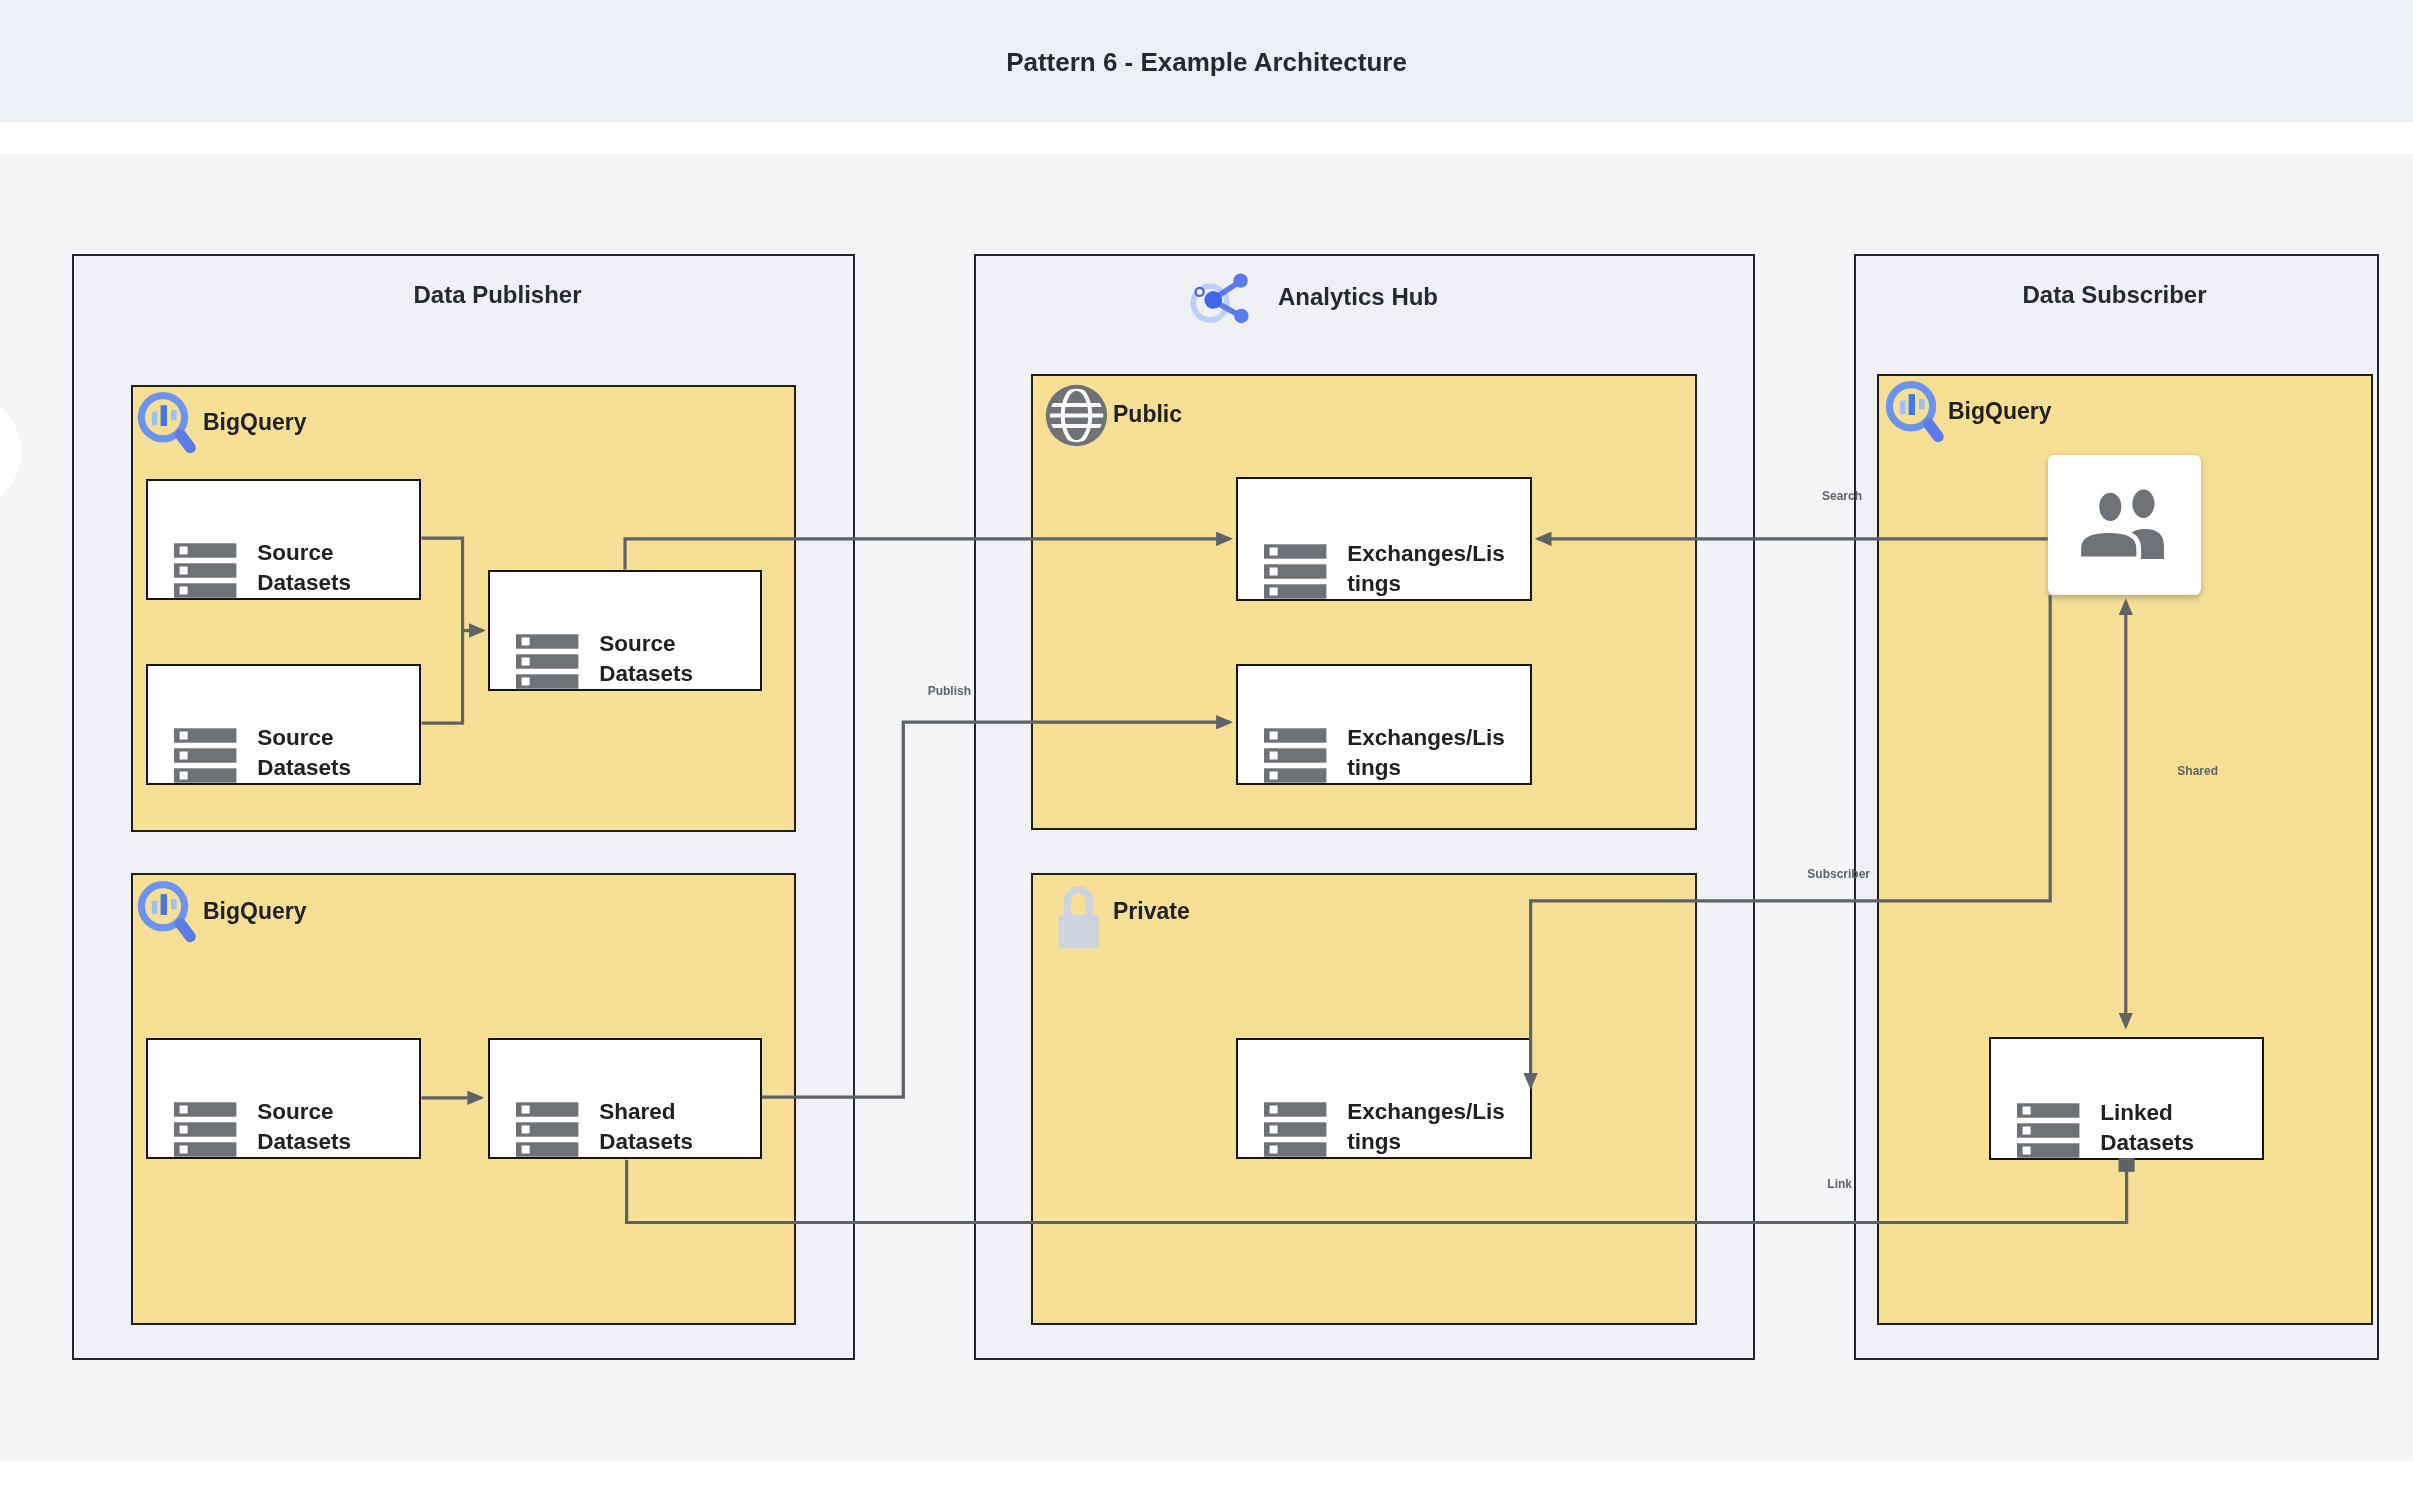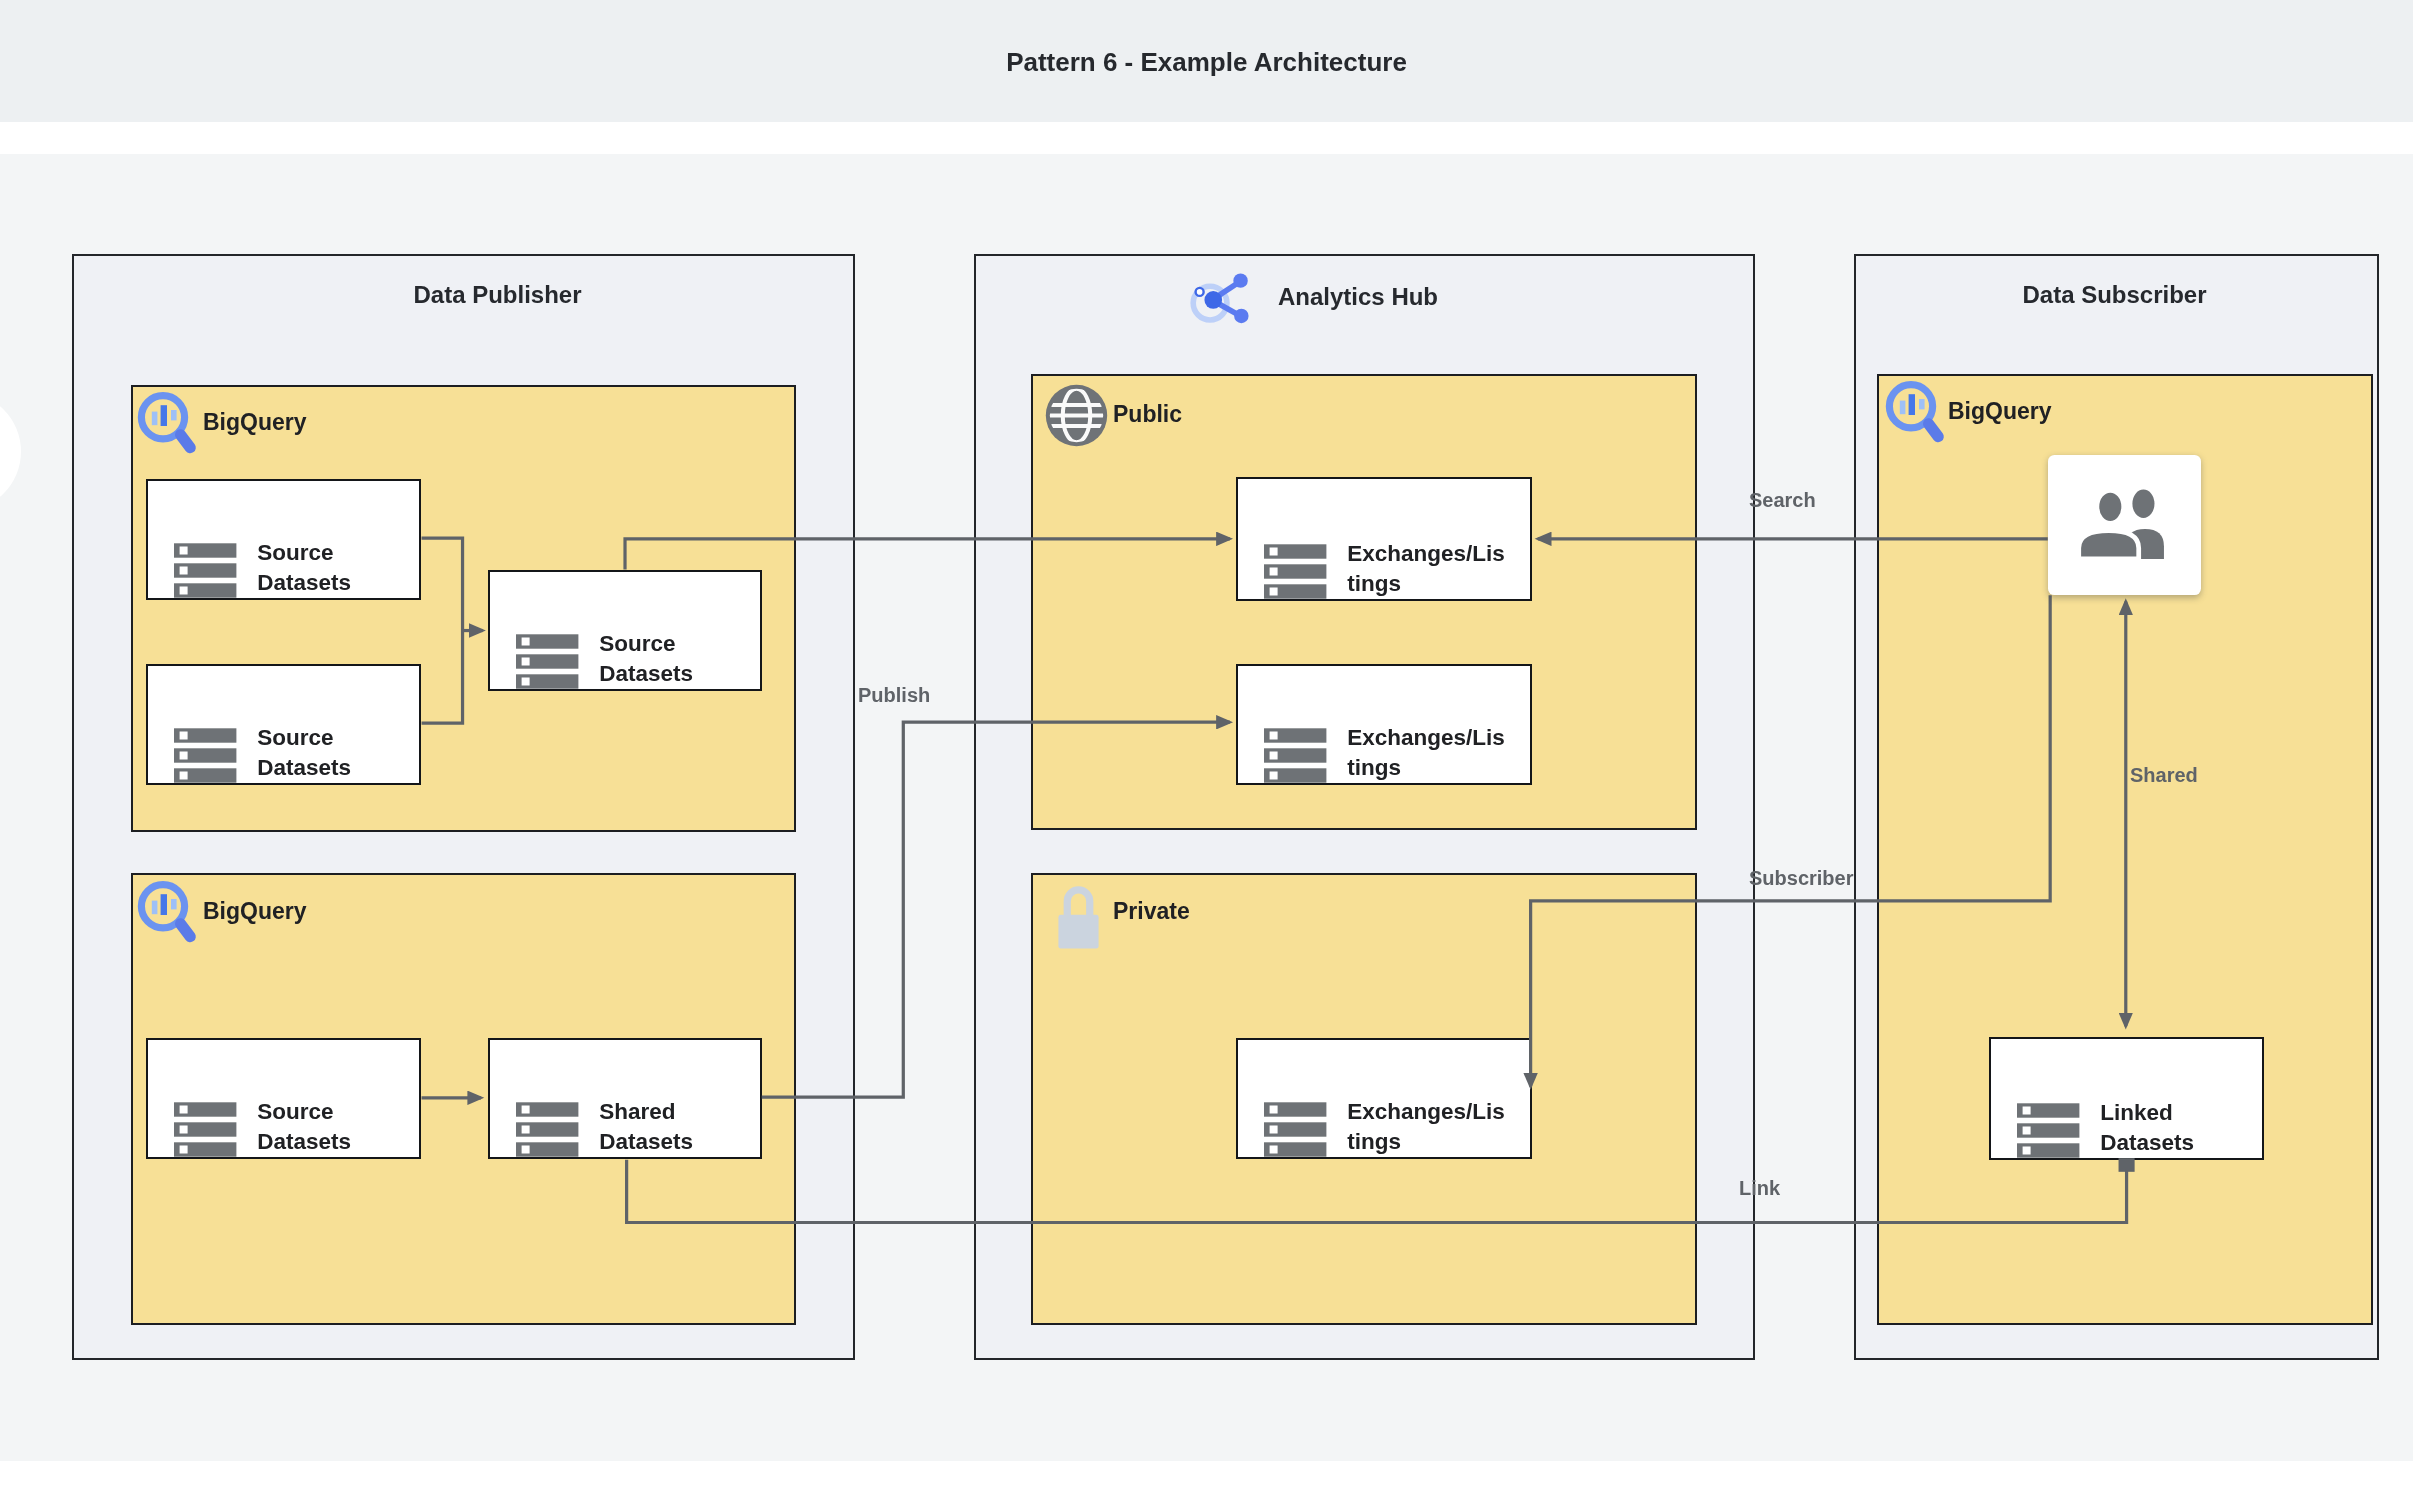--- a/index.html
+++ b/index.html
@@ -17,21 +17,21 @@
   .brand .t b{font-weight:bold;color:#737373;}
   .brand .t span{font-weight:normal;color:#7A7A7A;}
   .container{position:absolute;background:#EFF1F5;border:2.4px solid #23262A;}
   .ctitle{position:absolute;font-size:24px;font-weight:bold;color:#26292E;text-align:center;}
   .ybox{position:absolute;background:#F7E096;border:2.4px solid #1C1E21;}
   .wbox{position:absolute;background:#FFFFFF;border:2.4px solid #141619;
         display:flex;align-items:flex-end;box-sizing:border-box;padding-left:26px;gap:19.3px;}
   .wbox .lbl{font-size:22.5px;line-height:30px;font-weight:bold;color:#202124;}
   .ghead-label{position:absolute;font-size:23px;font-weight:bold;color:#202124;white-space:nowrap;}
   .gicon{position:absolute;}
-  .edge-label{position:absolute;font-size:20px;font-weight:bold;color:#5F6368;text-align:left;}
+  .edge-label{position:absolute;font-size:12px;font-weight:bold;color:#5F6368;text-align:right;}
   #connector-layer{position:absolute;left:0;top:0;z-index:40;pointer-events:none;}
   .users-card{position:absolute;left:2048px;top:455px;width:153px;height:140px;background:#fff;
               border-radius:6.4px;box-shadow:0 2.4px 6.4px rgba(60,64,67,.35);z-index:45;
               display:flex;align-items:center;justify-content:center;}
   .edge-label{z-index:50;}
   .left-arc{position:absolute;left:-98px;top:392px;width:119px;height:119px;border-radius:50%;
             background:#FFFFFF;z-index:1;}
   .z2{z-index:2}.z3{z-index:3}.z4{z-index:4}
 </style>
 </head>

